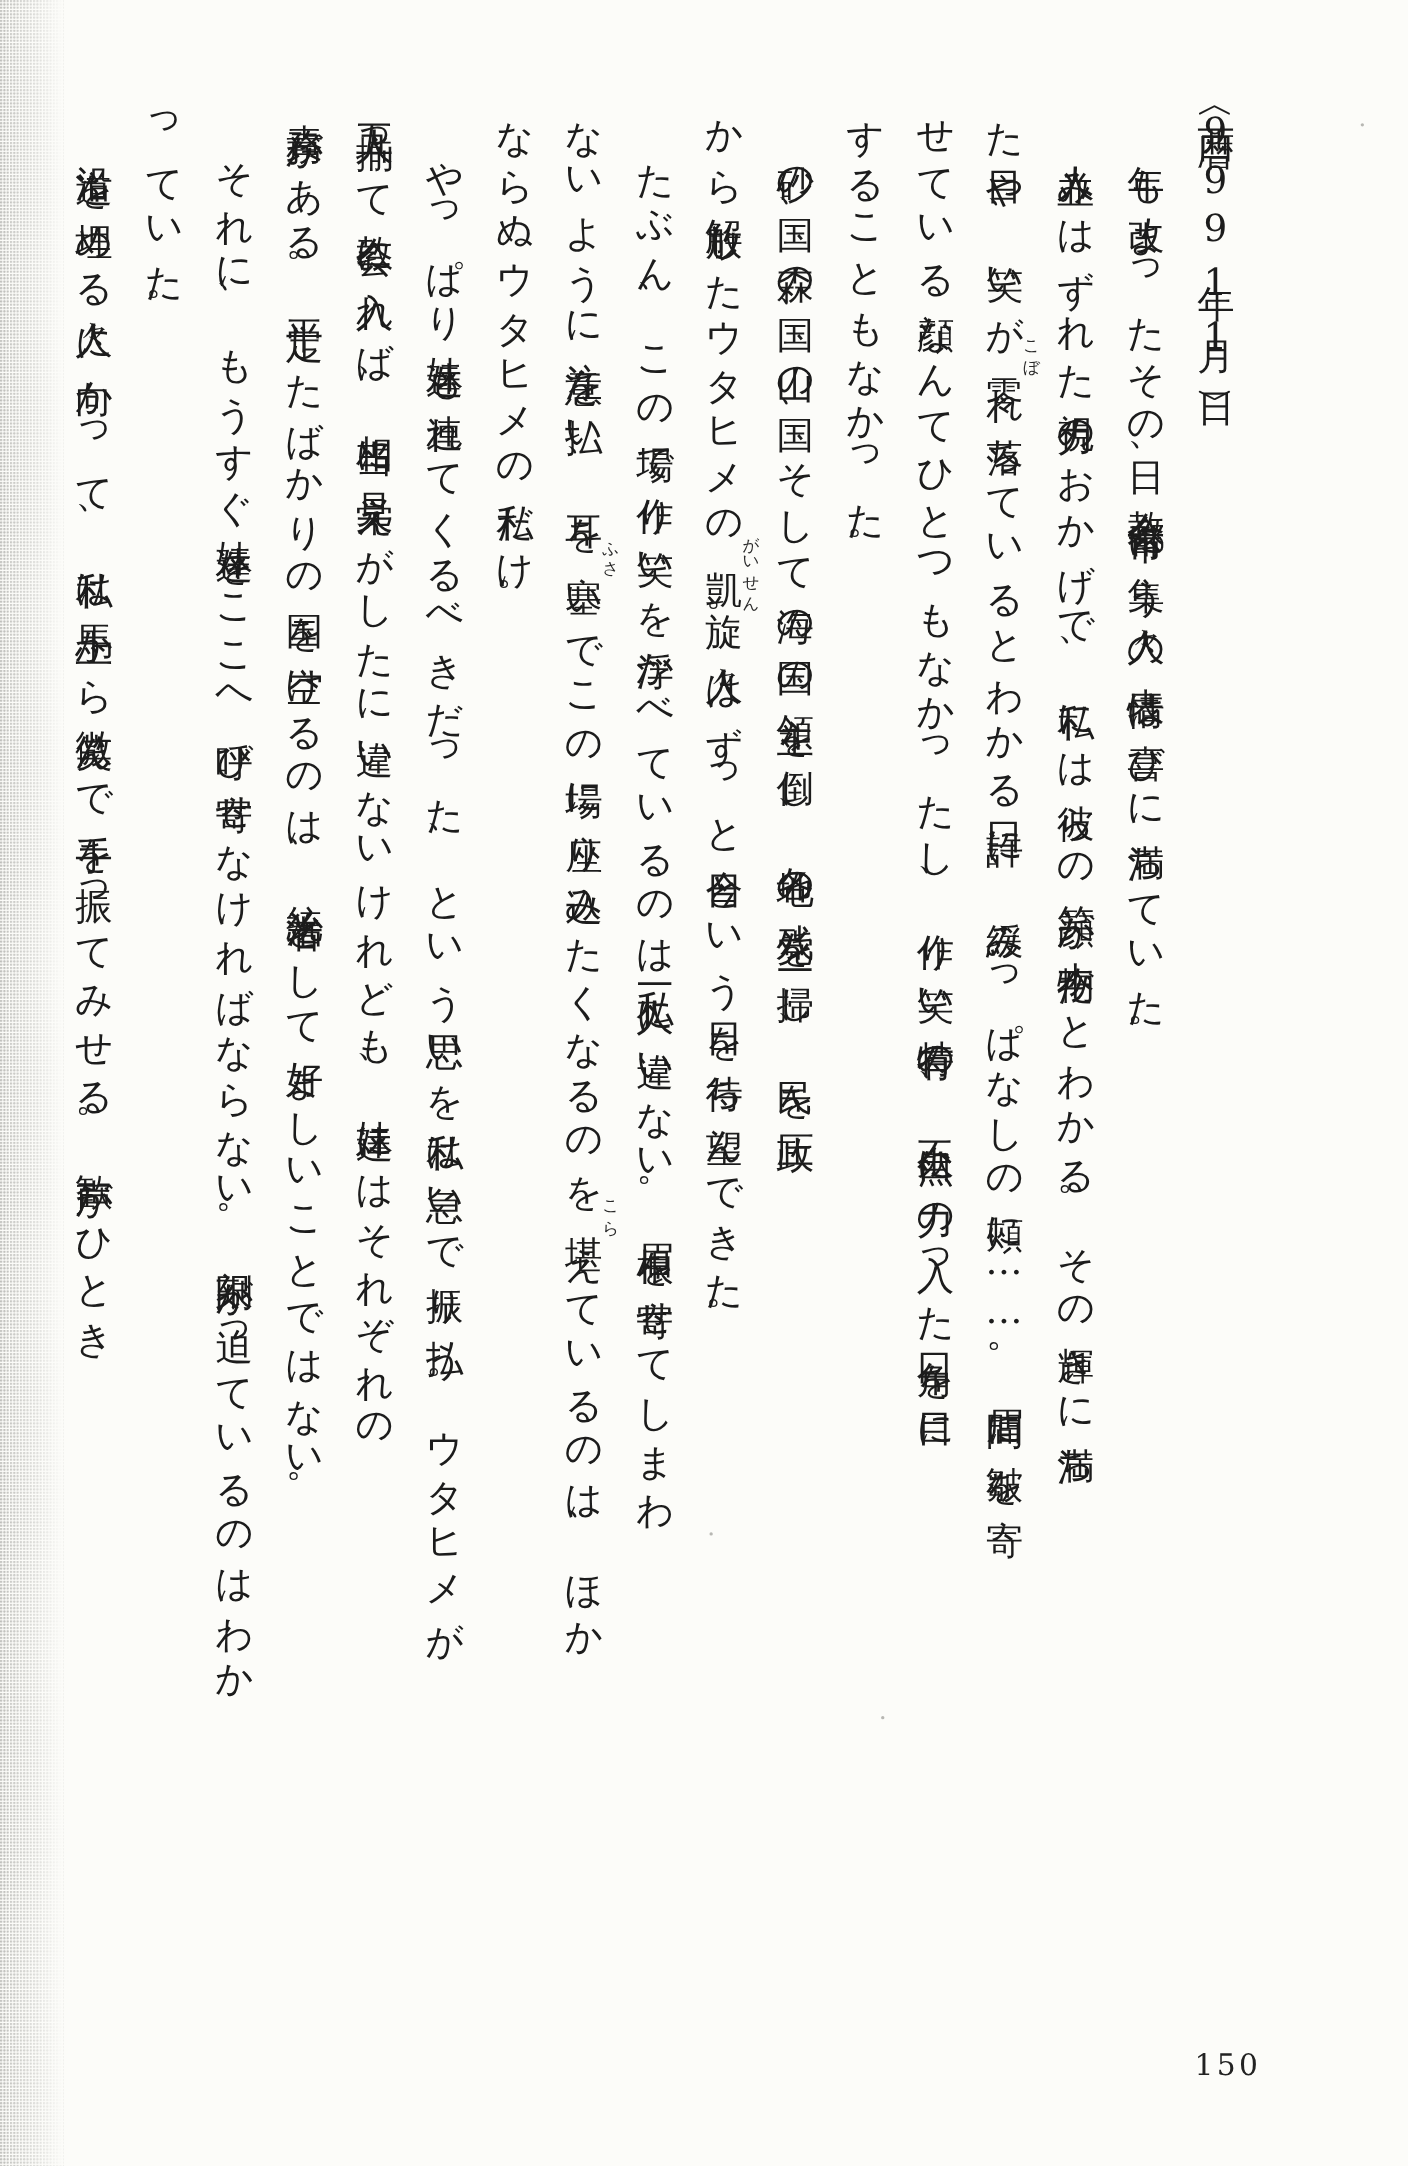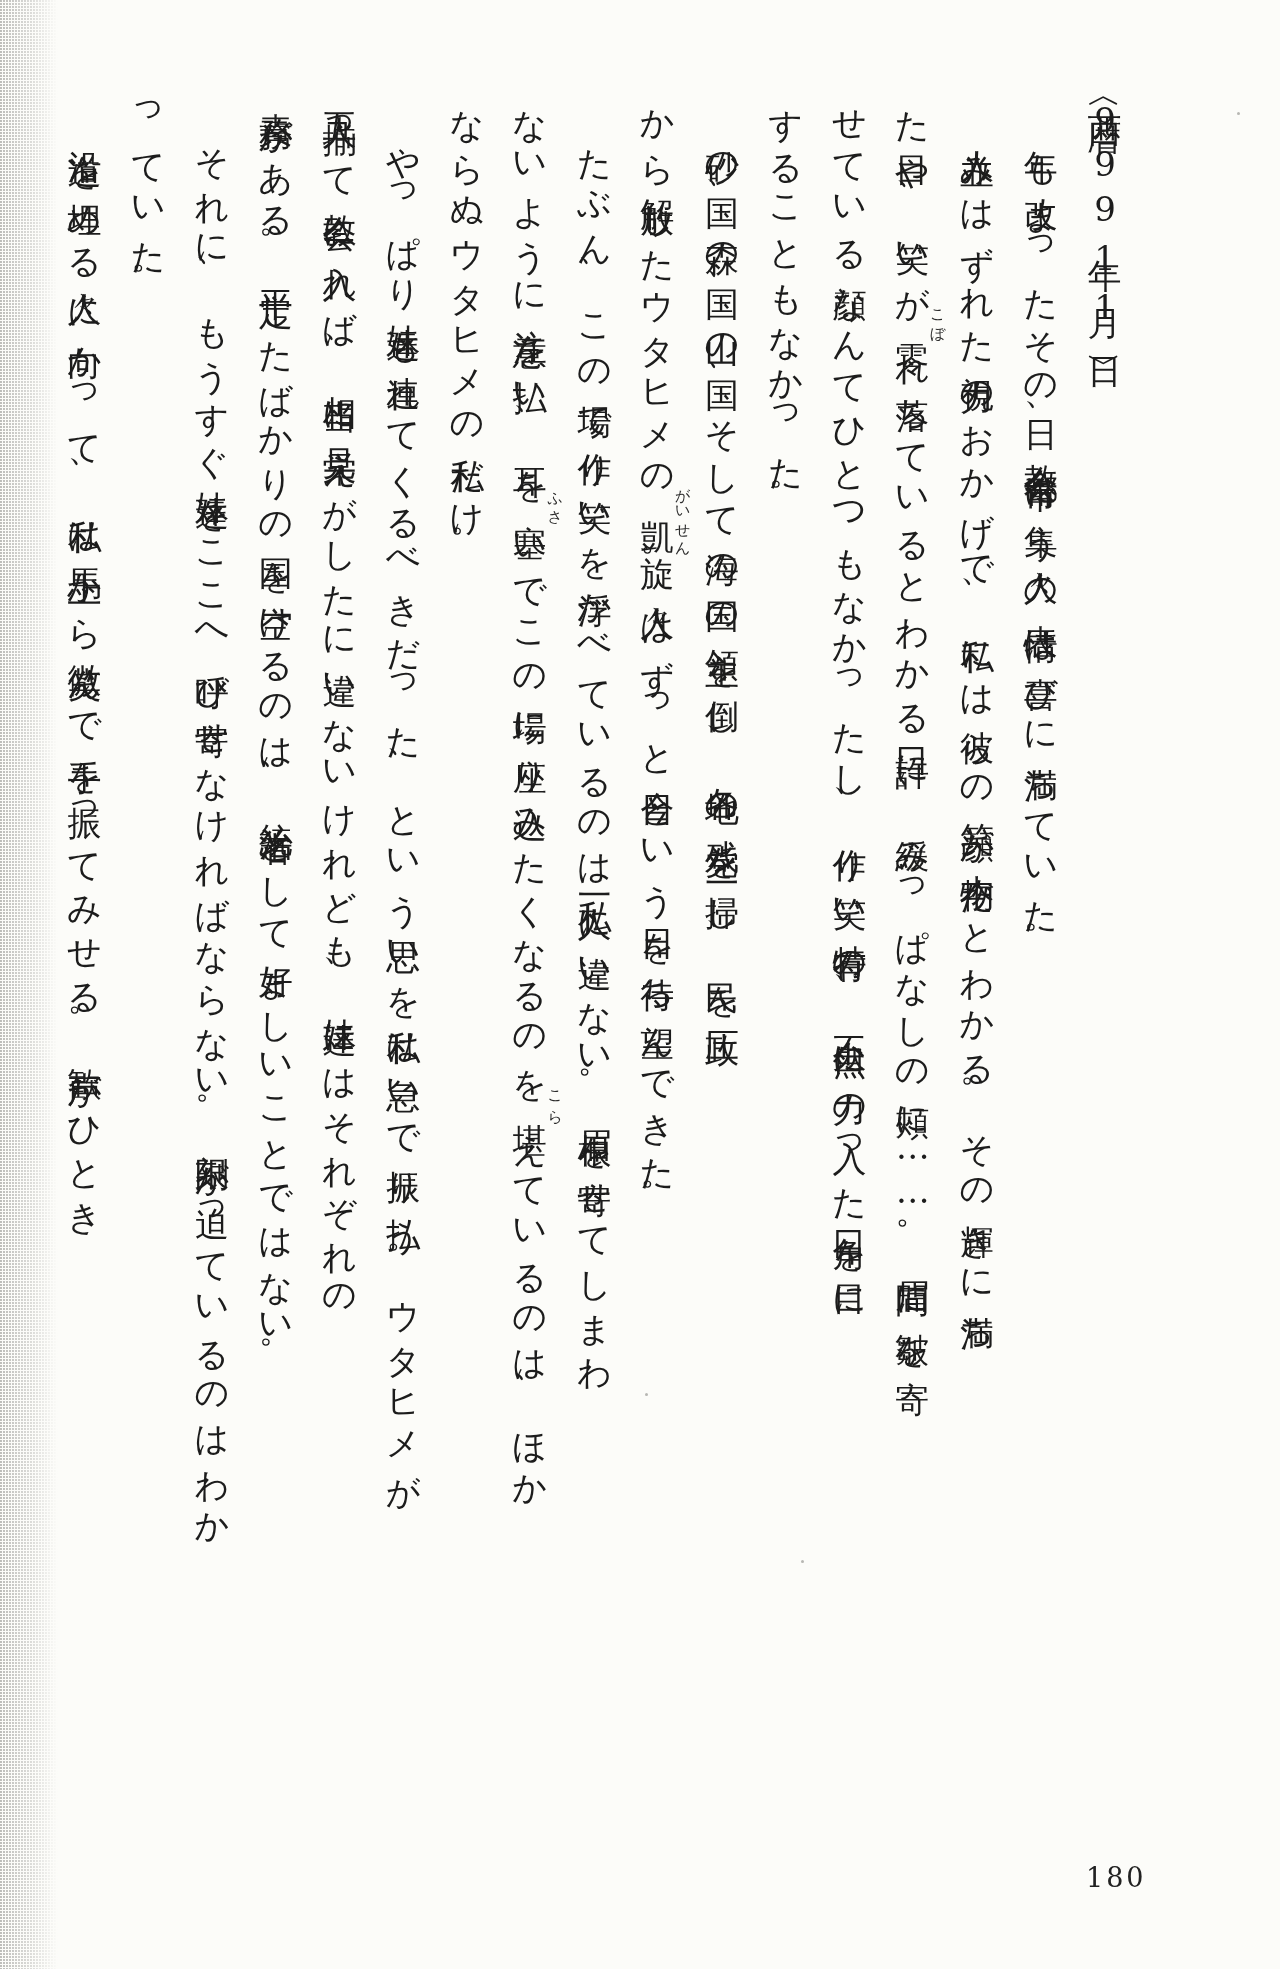--- a/index.html
+++ b/index.html
@@ -72,13 +72,13 @@
     <div class="col" style="left: 244.25px;">責務がある。平定したばかりの国を空けるのは、統治者として好ましいことではない。</div>
     <div class="col indent" style="left: 180.5px;">それに、もうすぐ妹達をここへ呼び寄せなければならない。刻限が迫っているのはわか</div>
     <div class="col" style="left: 116.75px;">っていた。</div>
     <div class="col indent" style="left: 53px;">沿道を埋める人々に向かって、私は馬上から微笑んで手を振ってみせる。歓声がひとき</div>
   </main>
 
 <div class="speck" style="left:1237px;top:112px;"></div>
 <div class="speck" style="left:645px;top:1393px;"></div>
 <div class="speck" style="left:801px;top:1560px;"></div>
 
-<div class="page-number">180</div>
+<div class="page-number">150</div>
 
 </body></html>

